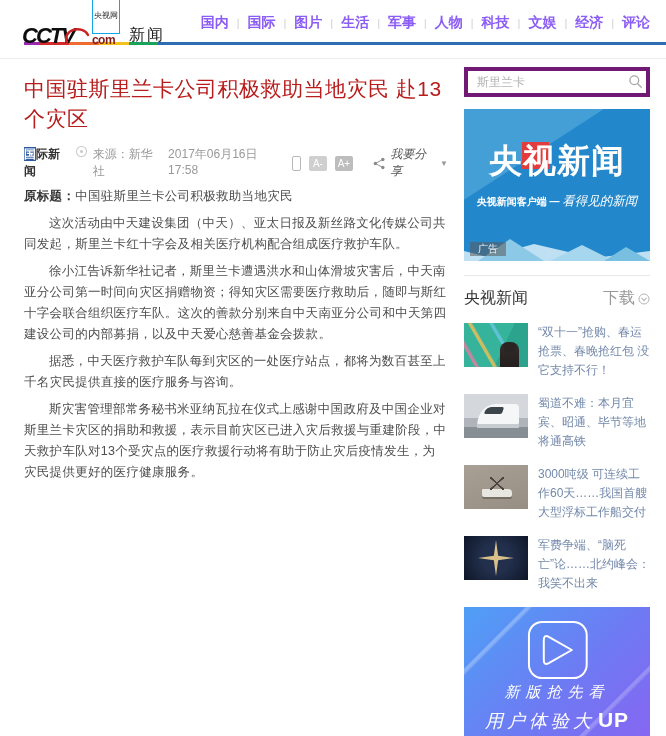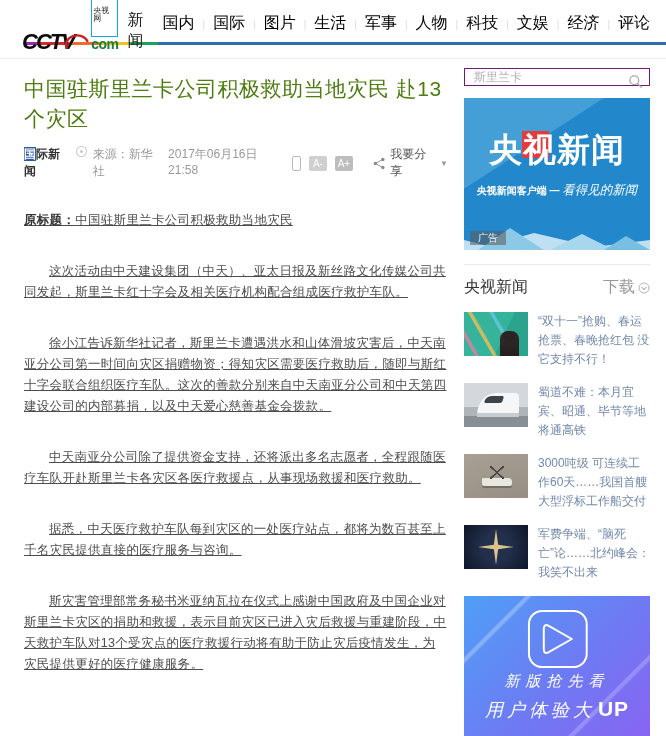--- a/index.html
+++ b/index.html
@@ -11,55 +11,55 @@
   }
   a { text-decoration:none; }
 
   
   .header { display:flex; align-items:center; justify-content:space-between; height:42px; padding:4px 16px 0 22px; }
   .logo { display:flex; align-items:flex-end; gap:4px; position:relative; cursor:pointer; }
   .logo-cctv { font-weight:bold; font-style:italic; font-size:22px; letter-spacing:-2px; color:#0d0d0d; line-height:1; }
   .logo-swoosh { margin-left:-14px; margin-bottom:2px; }
   .logo-col { display:flex; flex-direction:column; line-height:1.1; margin-left:-2px; }
   .logo-cn { font-size:8px; border:1px solid #0ea5e9; padding:12px 1px; color:#2a2a2a; align-self:flex-start; }
-  .logo-com { font-weight:bold; font-size:14px; color:#15803d; letter-spacing:-0.5px; }
+  .logo-com { font-weight:bold; font-size:12px; color:#7f1d1d; letter-spacing:-0.5px; }
   .logo-site { font-size:16px; color:#222; margin-left:5px; letter-spacing:2px; padding-bottom:1px; }
   .top-nav { display:flex; align-items:center; }
-  .nav-item { font-size:16px; color:#000000; cursor:pointer; white-space:nowrap; }
+  .nav-item { font-size:14px; color:#8b5cf6; cursor:pointer; white-space:nowrap;font-weight:bold; }
   .nav-item + .nav-item::before { content:"|"; color:#ddd; margin:0 8px; font-size:10px; }
 
   .rainbow { height:3px; margin-left:24px;
     background:linear-gradient(90deg,#9c27b0 0 16px,#d42a2a 16px 45px,#ef6a2e 45px 75px,#f5c21d 75px 105px,#18a35b 105px 134px,#2e6db4 134px 100%); }
 
   
   .main { display:flex; gap:16px; padding:0 16px 0 24px; border-top:1px solid #ececec; margin-top:13px; }
   .article-col { flex:1; min-width:0; }
   .sidebar { width:186px; flex-shrink:0; }
 
   
-  h1.title { font-size:21px; font-weight:400; color:#4d7c0f; margin:15px 0 12px; line-height:30px; letter-spacing:0.5px; }
+  h1.title { font-size:21px; font-weight:400; color:#b91c1c; margin:15px 0 12px; line-height:30px; letter-spacing:0.5px; }
   .meta { display:flex; font-size:12px; color:#999; gap:6px; }
   .category { font-weight:bold; color:#333; display:inline-block; cursor:pointer; }
   .category::first-letter { color:#fff; background:#2b5aa0; }
   .cat-icon { width:11px; height:11px; border:1px solid #c9c9c9; border-radius:50%; display:inline-block; position:relative; }
   .cat-icon::after { content:''; position:absolute; left:3px; top:3px; width:3px; height:3px; border-radius:50%; background:#c9c9c9; }
   .tools { margin-left:auto; display:flex; align-items:center; gap:8px; }
   .phone-icon { width:9px; height:15px; border:1px solid #b8b8b8; border-radius:2px; display:inline-block; cursor:pointer; }
   .fbtn { width:19px; height:15px; background:#cfcfcf; color:#fff; font-size:10px; display:inline-flex; align-items:center; justify-content:center; border-radius:2px; cursor:pointer; }
   .fbtn2 { background:#bdbdbd; }
-  .share { display:inline-flex; gap:5px; align-items:center; color:#555; margin-left:12px; font-size:12px; cursor:pointer; }
+  .share { display:inline-flex; gap:5px; align-items:center; color:#555; margin-left:12px; font-size:12px; cursor:pointer;font-style:italic; }
   .caret { font-size:8px; color:#999; }
 
-  .article-body p { font-size:12.5px; color:#4d4d4d; line-height:21px; margin:30px 0; text-indent:2em; letter-spacing:0.3px;text-decoration:underline; }
+  .article-body p { font-size:12.5px; color:#4d4d4d; line-height:21px; margin:6px 0; text-indent:2em; letter-spacing:0.3px; }
   .article-body p.orig { text-indent:0; }
   .orig-label { font-weight:bold; color:#333; }
 
   
   .searchbox { position:relative; margin-top:8px; }
-  .searchbox input { width:100%; height:18px; border:1px solid #701a75; padding:0 28px 0 9px; font-size:12px; color:#333; outline:none; font-family:inherit; }
+  .searchbox input { width:100%; height:30px; border:4px solid #701a75; padding:0 28px 0 9px; font-size:12px; color:#333; outline:none; font-family:inherit; }
   .searchbox input::placeholder { color:#b3b3b3; }
   .search-icon { position:absolute; right:7px; top:7px; cursor:pointer; }
 
   .app-banner { position:relative; height:152px; margin-top:12px; background:#2388cb; overflow:hidden; cursor:pointer; }
   .app-banner::before { content:''; position:absolute; left:-50px; top:-70px; width:190px; height:120px; background:#449fd6; transform:rotate(-33deg); }
   .ab-title { position:relative; z-index:1; color:#fff; font-size:33px; font-weight:bold; text-align:center; margin-top:30px; letter-spacing:1px; }
   .ab-title::before { content:''; position:absolute; left:58px; top:3px; width:27px; height:27px; background:#e23c3c; z-index:-1; }
   .ab-sub { position:relative; z-index:1; color:#fff; font-size:10px; text-align:center; margin-top:9px; font-weight:bold; white-space:nowrap; }
   .slogan { font-style:italic; font-weight:400; font-size:12.5px; font-family:"DejaVu Serif",serif; }
   .ab-polys { position:absolute; bottom:0; left:0; }
@@ -144,21 +144,21 @@
 
   <div class="main">
 
     <div class="article-col">
       <h1 class="title">中国驻斯里兰卡公司积极救助当地灾民 赴13个灾区</h1>
 
       <div class="meta">
         <span class="category">国际新闻</span>
         <span class="cat-icon"></span>
         <span><span>来源：</span><span>新华社</span></span>
-        <span>2017年06月16日 21:58</span>
+        <span>2017年06月16日 17:58</span>
         <span class="tools">
           <span class="phone-icon"></span>
           <span class="fbtn">A-</span>
           <span class="fbtn fbtn2">A+</span>
           <span class="share">
             <svg width="13" height="13" viewBox="0 0 13 13">
               <circle cx="2.5" cy="6.5" r="1.8" fill="#8a8a8a"></circle>
                 <circle cx="10.5" cy="2.2" r="1.8" fill="#8a8a8a"></circle>
                 <circle cx="10.5" cy="10.8" r="1.8" fill="#8a8a8a"></circle>
               <path d="M2.5 6.5 L10.5 2.2 M2.5 6.5 L10.5 10.8" stroke="#8a8a8a" stroke-width="1"></path>
@@ -170,21 +170,20 @@
       </div>
 
       <div class="article-body">
         <p class="orig">
           <span class="orig-label">原标题：</span><span>中国驻斯里兰卡公司积极救助当地灾民</span>
         </p>
         <div>
 
             <p class="para">这次活动由中天建设集团（中天）、亚太日报及新丝路文化传媒公司共同发起，斯里兰卡红十字会及相关医疗机构配合组成医疗救护车队。</p>
             <p class="para">徐小江告诉新华社记者，斯里兰卡遭遇洪水和山体滑坡灾害后，中天南亚分公司第一时间向灾区捐赠物资；得知灾区需要医疗救助后，随即与斯红十字会联合组织医疗车队。这次的善款分别来自中天南亚分公司和中天第四建设公司的内部募捐，以及中天爱心慈善基金会拨款。</p>
-            <p class="para">中天南亚分公司除了提供资金支持，还将派出多名志愿者，全程跟随医疗车队开赴斯里兰卡各灾区各医疗救援点，从事现场救援和医疗救助。</p>
             <p class="para">据悉，中天医疗救护车队每到灾区的一处医疗站点，都将为数百甚至上千名灾民提供直接的医疗服务与咨询。</p>
             <p class="para">斯灾害管理部常务秘书米亚纳瓦拉在仪式上感谢中国政府及中国企业对斯里兰卡灾区的捐助和救援，表示目前灾区已进入灾后救援与重建阶段，中天救护车队对13个受灾点的医疗救援行动将有助于防止灾后疫情发生，为灾民提供更好的医疗健康服务。</p>
           </div>
       </div>
     </div>
 
     <aside class="sidebar">
 
       <div class="searchbox">
         <input placeholder="斯里兰卡" style="">

